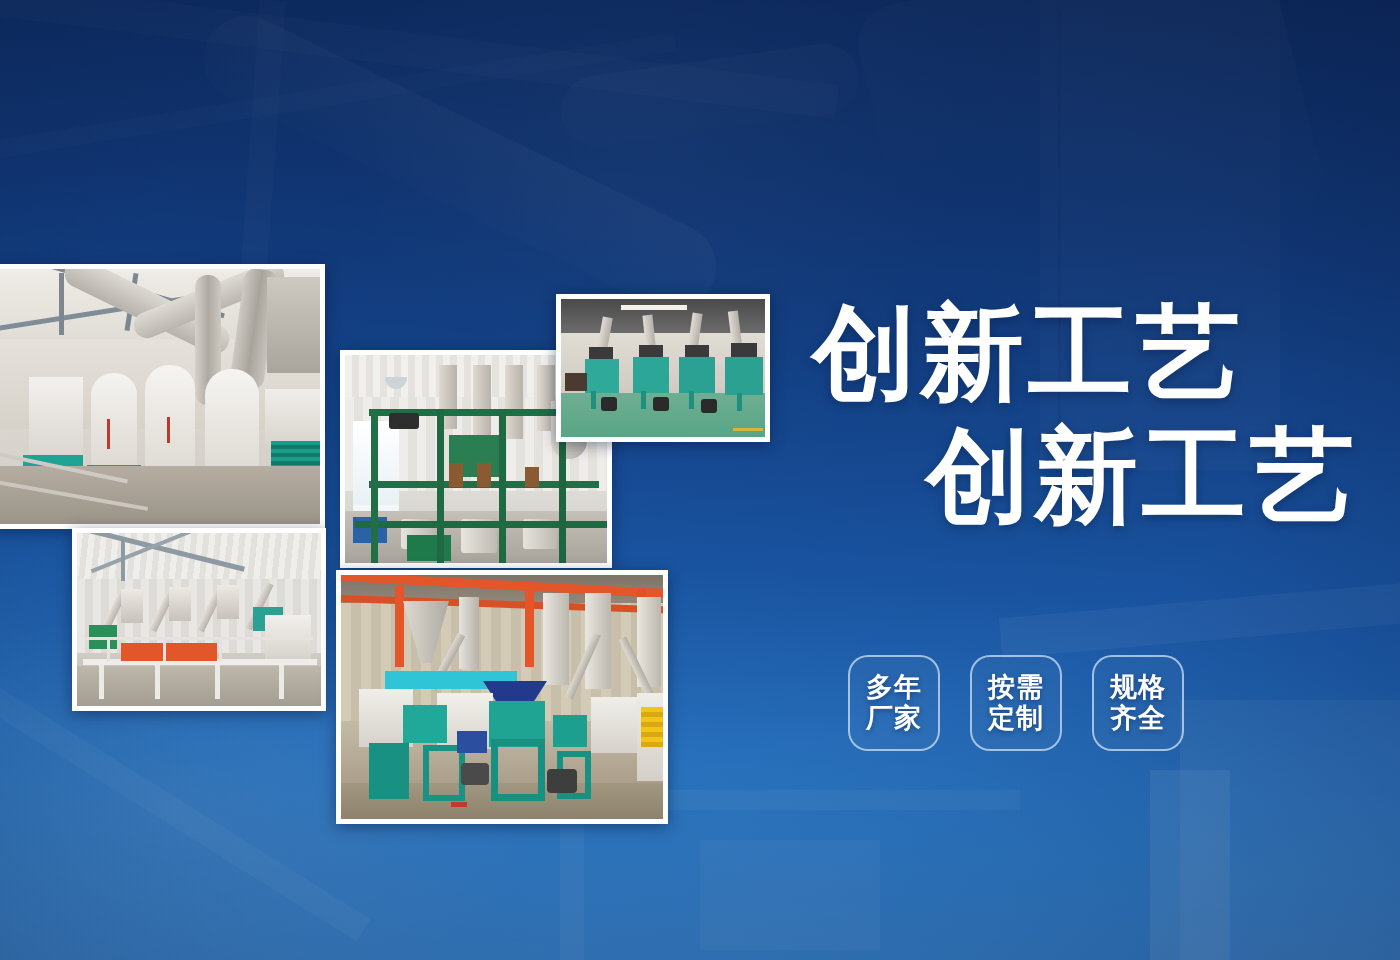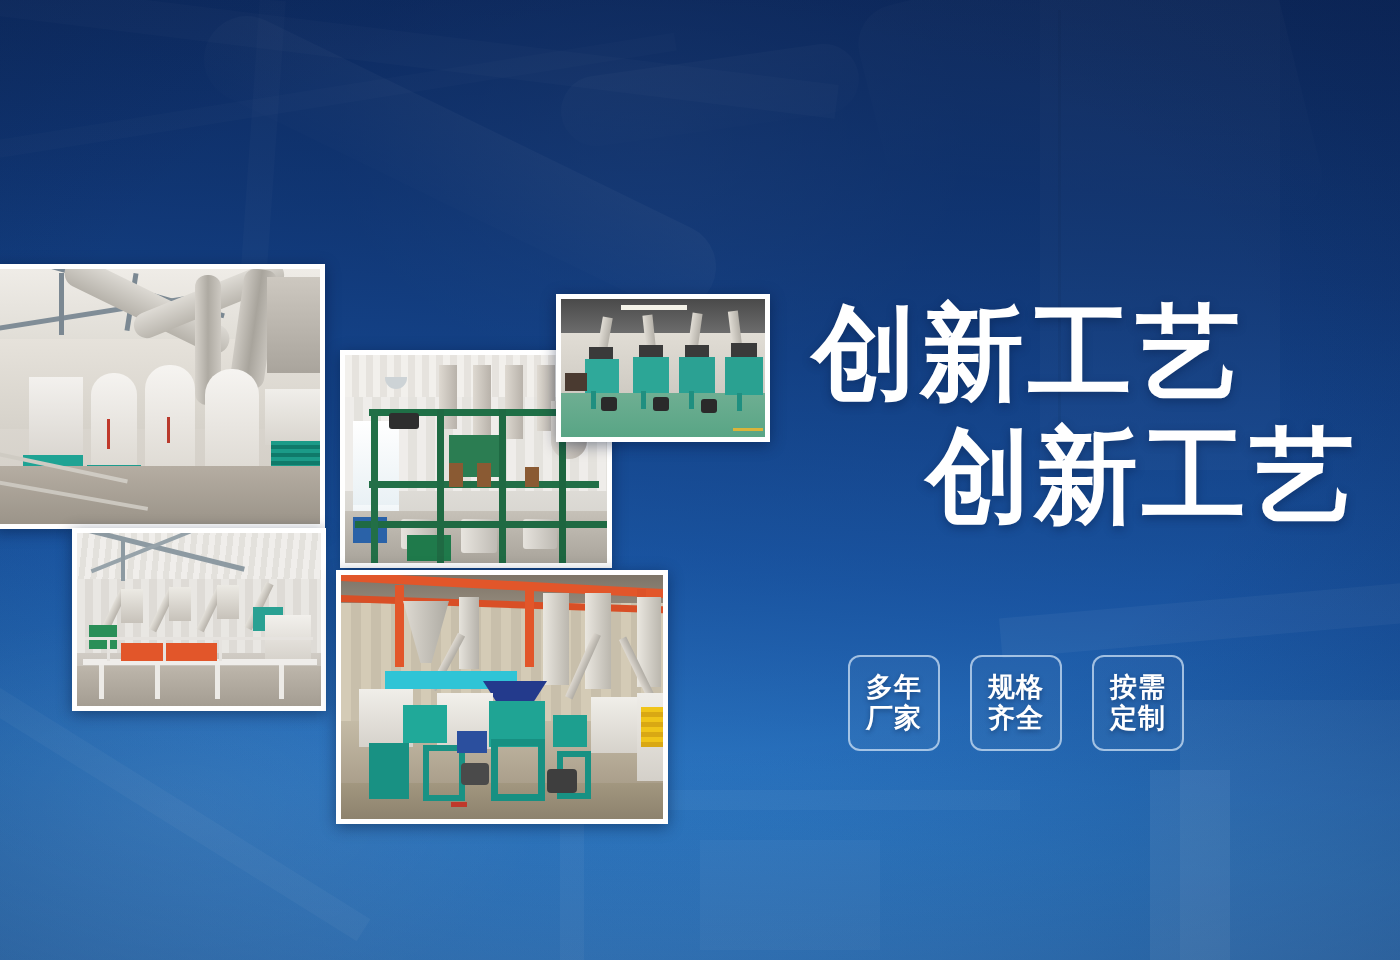--- a/index.html
+++ b/index.html
@@ -417,21 +417,21 @@
   
   .badges {
     position:absolute;
     left:848px; top:655px;
     display:flex;
     gap:30px;
   }
   .badge {
     width:92px; height:96px;
     border:2px solid rgba(210,228,246,.72);
-    border-radius:12px;
+    border-radius:20px;
     display:flex;
     flex-direction:column;
     align-items:center;
     justify-content:center;
     color:#ffffff;
     font-size:27px;
     font-weight:bold;
     line-height:1.16;
     letter-spacing:1px;
     text-shadow:0 2px 5px rgba(5,24,60,.42);
@@ -642,23 +642,23 @@
   <div class="textblock">
     <div class="headline hl-1">创新工艺</div>
     <div class="headline hl-2">创新工艺</div>
 
     <div class="badges">
       <div class="badge">
         <span>多年</span>
         <span>厂家</span>
       </div>
       <div class="badge">
+        <span>按需</span>
+        <span>定制</span>
+      </div>
+      <div class="badge">
         <span>规格</span>
         <span>齐全</span>
       </div>
-      <div class="badge">
-        <span>按需</span>
-        <span>定制</span>
-      </div>
     </div>
   </div>
 
 </div>
 
 </body></html>

